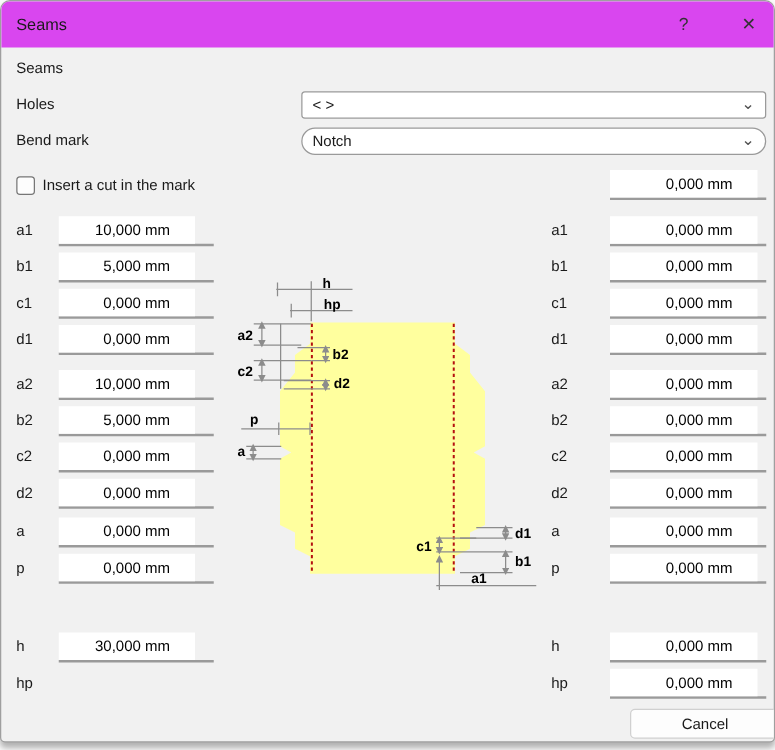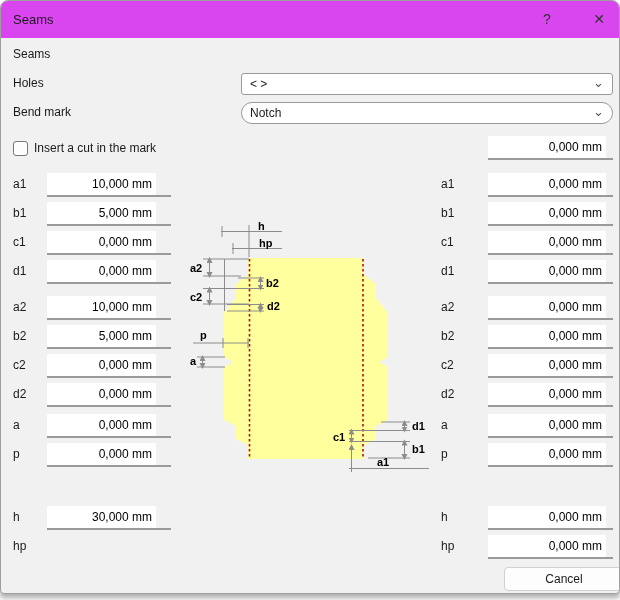--- a/index.html
+++ b/index.html
@@ -15,21 +15,21 @@
   .text-input{position:absolute;box-sizing:border-box;height:22px;background:#fff;
     border:1px solid #e2e2e2;border-bottom:1px solid #8f8f8f;border-radius:3px 3px 0 0;
     padding:0 8px;font-size:12px;font-family:"Liberation Sans",sans-serif;color:#1a1a1a;}
   .combo{position:absolute;box-sizing:border-box;height:22px;background:#fff;
     border:1px solid #9a9a9a;border-radius:3px;padding-left:8px;line-height:20px;font-size:12px;}
   .chev{position:absolute;right:8px;top:-2px;line-height:22px;font-size:13px;color:#555;}
   .checkbox{position:absolute;width:15px;height:15px;box-sizing:border-box;background:#fdfdfd;
     border:1px solid #767676;border-radius:3px;}
   .num-field{position:absolute;height:22px;border-bottom:2px solid #9a9a9a;}
   .num-inner{position:absolute;left:0;top:0;height:22px;background:#fff;box-sizing:border-box;
-    text-align:right;padding-right:4px;line-height:22px;font-size:12px;color:#000;}
+    text-align:right;padding-right:20px;line-height:22px;font-size:12px;color:#000;}
   .w-left .num-inner{width:109px;}
   .w-right .num-inner{width:118px;}
   .flabel{position:absolute;height:22px;line-height:22px;font-size:12px;}
   .btn{position:absolute;height:24px;background:#fdfdfd;border-radius:4px;font-size:12px;
     font-family:"Liberation Sans",sans-serif;color:#1a1a1a;cursor:pointer;}
   .btn-ok{border:1px dashed #2d6ab2;}
   .btn-cancel{border:1px solid #d0d0d0;}
   svg text{font-family:"Liberation Sans",sans-serif;font-weight:bold;font-size:11px;fill:#000;}
 </style>
 </head>

